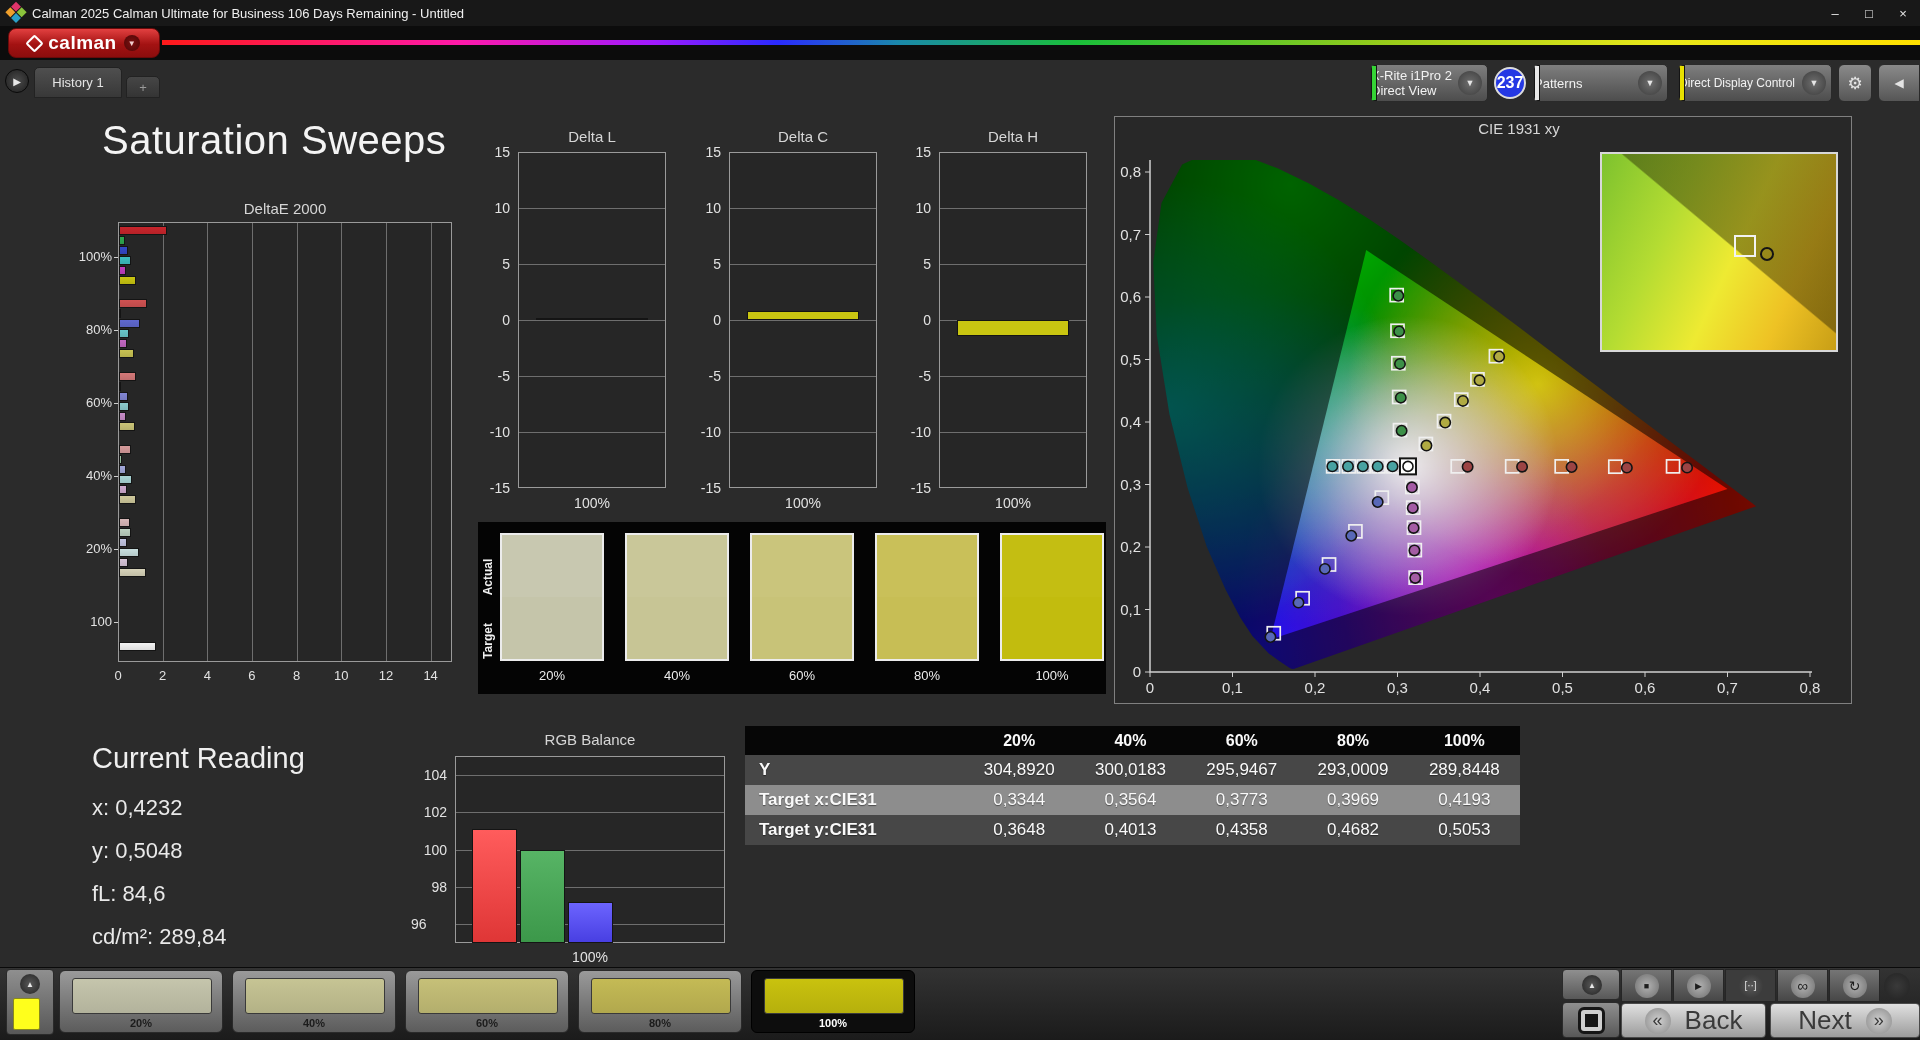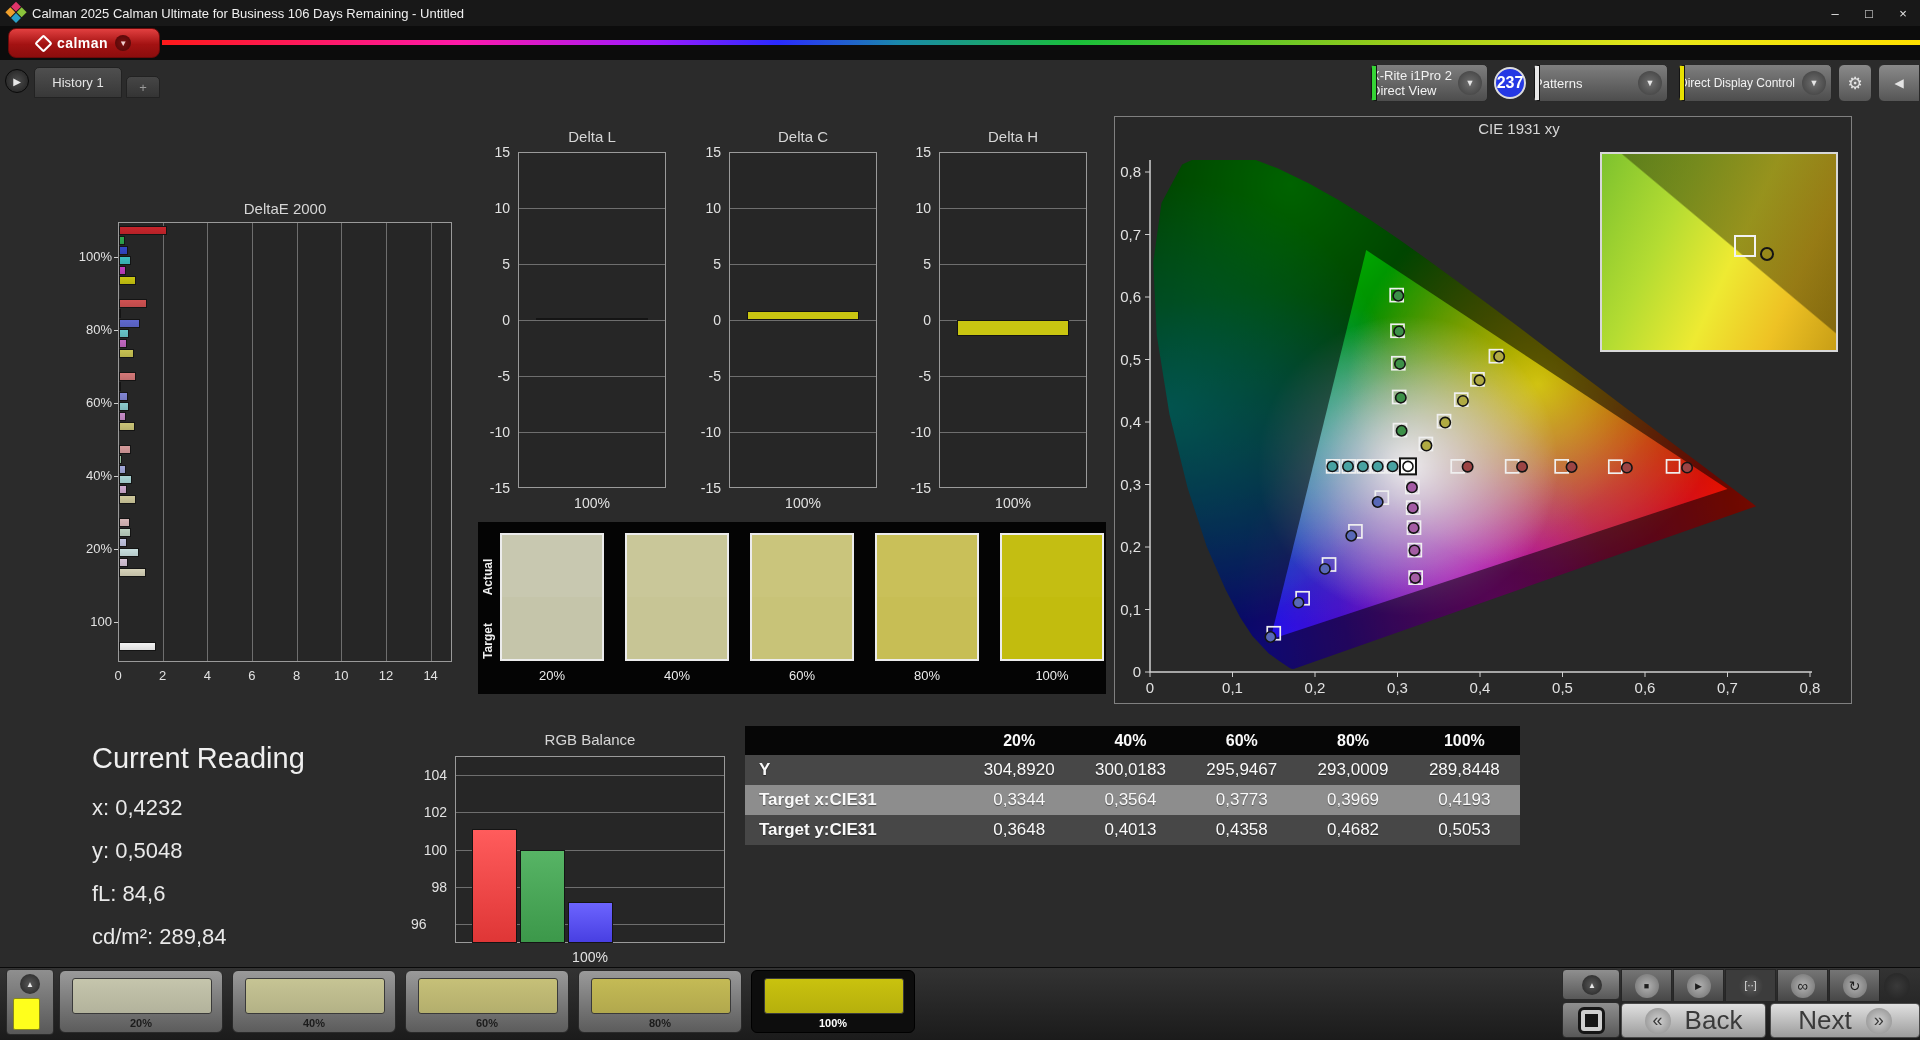--- a/index.html
+++ b/index.html
@@ -16,21 +16,21 @@
   .winbtns { margin-left:auto; display:flex; }
   .winbtn { width:34px; height:26px; display:flex; align-items:center; justify-content:center;
             color:#e8e8e8; font-size:13px; }
 
   
   .logobar { position:absolute; left:0; top:26px; width:1920px; height:34px; background:#0c0c0c; }
   .logobtn { position:absolute; left:8px; top:2px; width:152px; height:30px; border-radius:8px;
              background:linear-gradient(#e24040,#a31212 55%,#8c0d0d); border:1px solid #6b0a0a;
              display:flex; align-items:center; justify-content:center; gap:7px; color:#fff; }
   .logodiamond { width:13px; height:13px; border:2.5px solid #fff; transform:rotate(45deg); border-radius:2px; }
-  .logotext { font-size:14px; font-weight:bold; letter-spacing:0.5px; }
+  .logotext { font-size:19px; font-weight:bold; letter-spacing:0.5px; }
   .logochev { width:16px; height:16px; border-radius:50%; background:radial-gradient(#7d1010,#4d0606);
               color:#f0d0d0; font-size:8px; display:flex; align-items:center; justify-content:center; }
   .rainbow { position:absolute; left:162px; top:14px; width:1758px; height:5px;
              background:linear-gradient(90deg,#ff1a1a 0%,#ff1aaa 17%,#a01aff 28%,#2a2aff 35%,
                         #1a8aaa 42%,#1abf3a 52%,#9acc1a 70%,#e8e81a 85%,#ffe000 100%); }
 
   
   .navplay { position:absolute; left:5px; top:69px; width:24px; height:24px; border-radius:50%;
              background:radial-gradient(#4c4c4c,#1e1e1e); border:1px solid #090909; color:#e8e8e8;
              font-size:10px; display:flex; align-items:center; justify-content:center; }
@@ -175,20 +175,21 @@
     <span style="font-size:12px;">Direct Display Control</span>
     <span class="dchev">▼</span>
   </div>
   <div class="sqbtn" style="left:1838px; width:34px; font-size:17px;">
     <span>⚙</span>
   </div>
   <div class="sqbtn" style="left:1878px; width:42px; border-radius:6px 0 0 6px; font-size:12px;">
     <span>◀</span>
   </div>
 
+  <div class="heading">Saturation Sweeps</div>
 
   <div id="built">
       <div class="charttitle" style="left:285px; top:200px;">DeltaE 2000</div>
       <div class="plot" style="left:118px; top:222px; width:334px; height:440px;"></div>
       <div class="ticklabel" style="left:118px; top:668px; transform:translateX(-50%);">0</div>
       <div class="gridv" style="left:162.66px; top:223px; height:438px;"></div>
       <div class="ticklabel" style="left:162.66px; top:668px; transform:translateX(-50%);">2</div>
       <div class="gridv" style="left:207.32px; top:223px; height:438px;"></div>
       <div class="ticklabel" style="left:207.32px; top:668px; transform:translateX(-50%);">4</div>
       <div class="gridv" style="left:251.98px; top:223px; height:438px;"></div>

